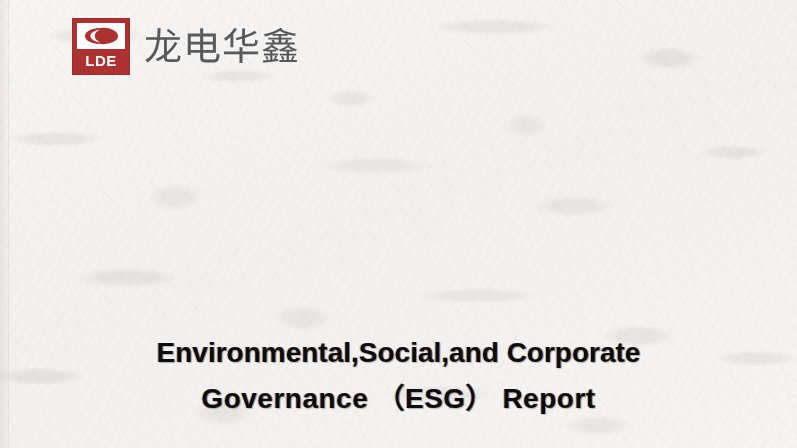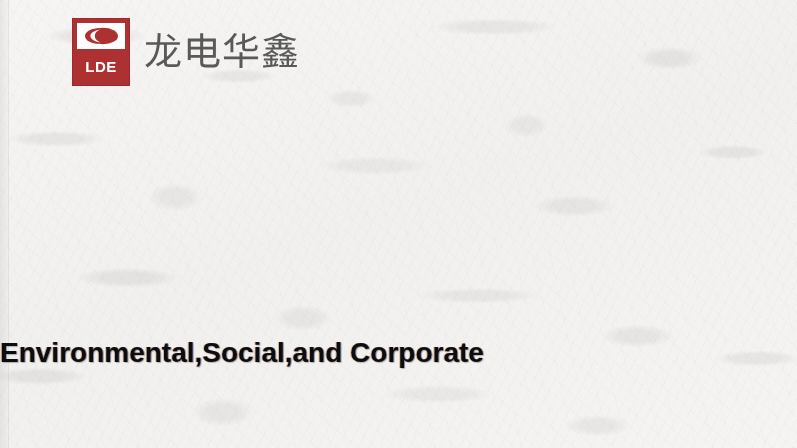--- a/index.html
+++ b/index.html
@@ -86,21 +86,21 @@
     position: absolute;
     left: 72px;
     top: 18px;
     display: flex;
     align-items: center;
     gap: 14px;
     z-index: 5;
   }
   .brand-mark {
     width: 58px;
-    height: 68px;
+    height: 57px;
     background: #ae3131;
     border: 1px solid #9d2a2a;
     box-sizing: border-box;
     display: flex;
     flex-direction: column;
     align-items: center;
     padding: 4px 4px 0 4px;
   }
   .brand-mark-top {
     width: 100%;
@@ -170,20 +170,21 @@
       -1px 0 0 rgba(196,104,26,0.40),
        1px 0 0 rgba(22,36,146,0.28),
        1px 1px 1px rgba(0,0,0,0.26);
   }
   .subtitle-block {
     position: absolute;
     left: 0;
     right: 0;
     top: 330px;
     z-index: 4;
+    text-align: center;
   }
   .subtitle-en.line2 { letter-spacing: 0.5px; }
 </style>
 </head>
 <body>
 
 <div class="slide">
 
   <div class="paper-texture"></div>
   <div class="paper-left-shade"></div>
@@ -205,15 +206,16 @@
     </div>
 
     <div class="brand-name">龙电华鑫</div>
   </div>
 
   <div class="title-block">
   </div>
 
   <div class="subtitle-block">
     <div class="subtitle-en line1">Environmental,Social,and Corporate</div>
+    <div class="subtitle-en line2">Governance （ESG） Report</div>
   </div>
 
 </div>
 
 </body></html>

